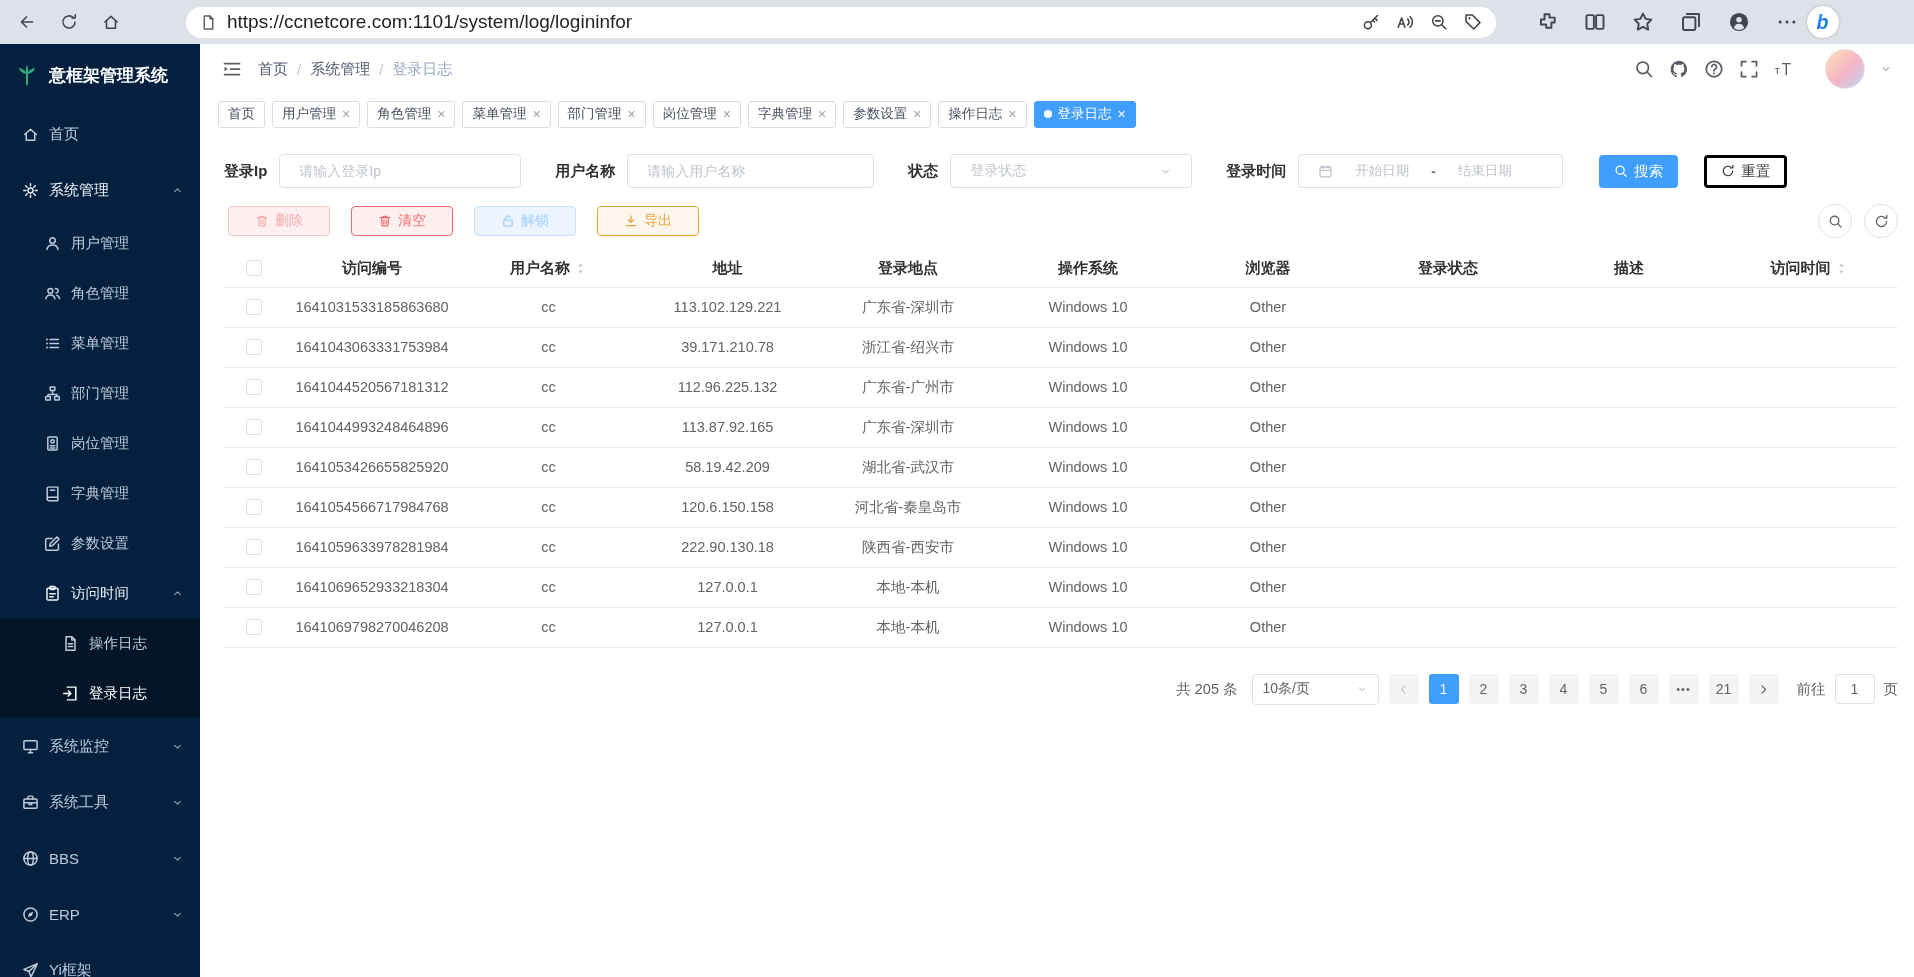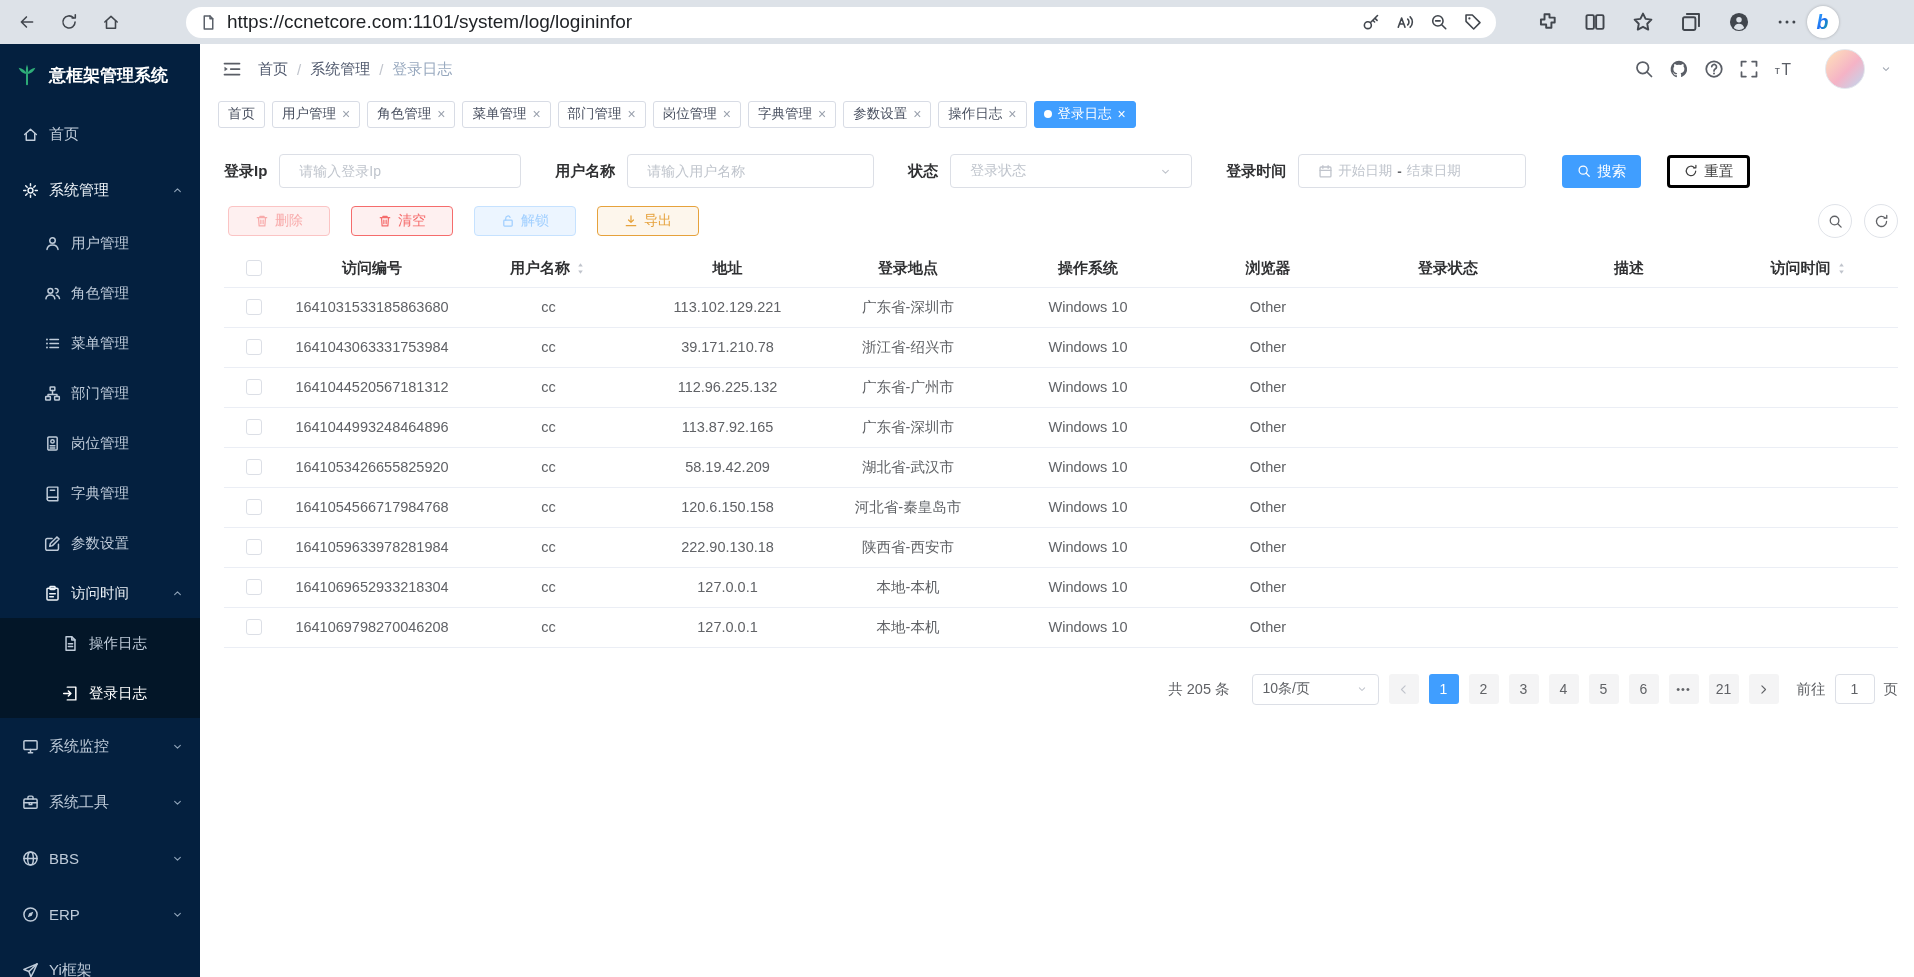--- a/index.html
+++ b/index.html
@@ -64,21 +64,21 @@
   .filters{display:flex;align-items:center;margin:6px 0 16px}
   .fgroup{display:flex;align-items:center;gap:12px;margin-right:34px}
   .flabel{font-weight:bold;font-size:15px;color:#303133;white-space:nowrap}
   .finput{height:34px;border:1px solid #dcdfe6;border-radius:4px;background:#fff;font-size:14px;color:#606266;padding:0 19px;display:flex;align-items:center}
   input.finput{outline:none}
   input.finput::placeholder{color:#bfc4cc}
   .finput.ip{width:242px}
   .finput.user{width:247px}
   .fselect{width:242px;justify-content:space-between;color:#bfc4cc;cursor:pointer}
   .fselect .ic{width:13px;height:13px;color:#c0c4cc}
-  .fdate{width:228px;gap:5px;color:#bfc4cc;cursor:pointer;font-size:13.5px}
+  .fdate{width:265px;gap:22px;color:#bfc4cc;cursor:pointer;font-size:13.5px}
   .fdate .ic{width:15px;height:15px;color:#c0c4cc}
   .fdate .dsep{color:#606266;font-weight:bold}
   .btn{border:none;cursor:pointer;display:inline-flex;align-items:center;gap:6px;font-size:14.5px;border-radius:4px;font-family:inherit}
   .btn .ic{width:14px;height:14px}
   .btn-search{height:33px;padding:0 15px;background:#409eff;color:#fff;margin-left:36px}
   .btn-reset{height:33px;padding:0 14px;background:#fff;color:#404040;border:3px solid #000000;margin-left:26px}
 
   
   .actions{display:flex;align-items:center;gap:21px;margin:0 0 12px;padding-left:4px}
   .abtn{height:30px;padding:0 26px;border-radius:4px;display:inline-flex;align-items:center;gap:6px;font-size:14px;border:1px solid transparent;cursor:pointer;font-family:inherit}
@@ -94,21 +94,21 @@
   
   table{width:100%;border-collapse:collapse;table-layout:fixed}
   thead th{height:37px;font-size:15px;font-weight:bold;color:#303133;text-align:center;border-bottom:1px solid #ebeef5;white-space:nowrap}
   tbody td{height:40px;font-size:14.5px;color:#606266;text-align:center;border-bottom:1px solid #ebeef5;white-space:nowrap;overflow:hidden}
   .cb{width:16px;height:16px;border:1px solid #dcdfe6;border-radius:3px;background:#fff;margin:0 auto;cursor:pointer}
   .thwrap{display:inline-flex;align-items:center;gap:4px}
   .thwrap .ic{width:13px;height:13px}
 
   
   .pager{display:flex;align-items:center;justify-content:flex-end;gap:10px;margin-top:26px;font-size:14.5px;color:#606266}
-  .total{margin-right:12px}
+  .total{margin-right:4px}
   .psize{width:127px;height:31px;border:1px solid #dcdfe6;border-radius:4px;display:flex;align-items:center;justify-content:space-between;padding:0 10px;font-size:14px;color:#606266;cursor:pointer}
   .psize .ic{width:12px;height:12px;color:#c0c4cc}
   .pbtn{min-width:30px;height:30px;padding:0 5px;border-radius:3px;background:#f4f4f5;display:inline-flex;align-items:center;justify-content:center;font-size:14px;cursor:pointer}
   .pbtn.active{background:#409eff;color:#fff}
   .pbtn .ic{width:13px;height:13px}
   .pbtn.prev{color:#c0c4cc}
   .pbtn.more{letter-spacing:1px;font-size:11px;color:#606266}
   .goto{display:flex;align-items:center;gap:9px;margin-left:8px}
   .goto input{width:40px;height:30px;border:1px solid #dcdfe6;border-radius:4px;text-align:center;font-size:14px;color:#606266;outline:none;font-family:inherit}
 </style>

